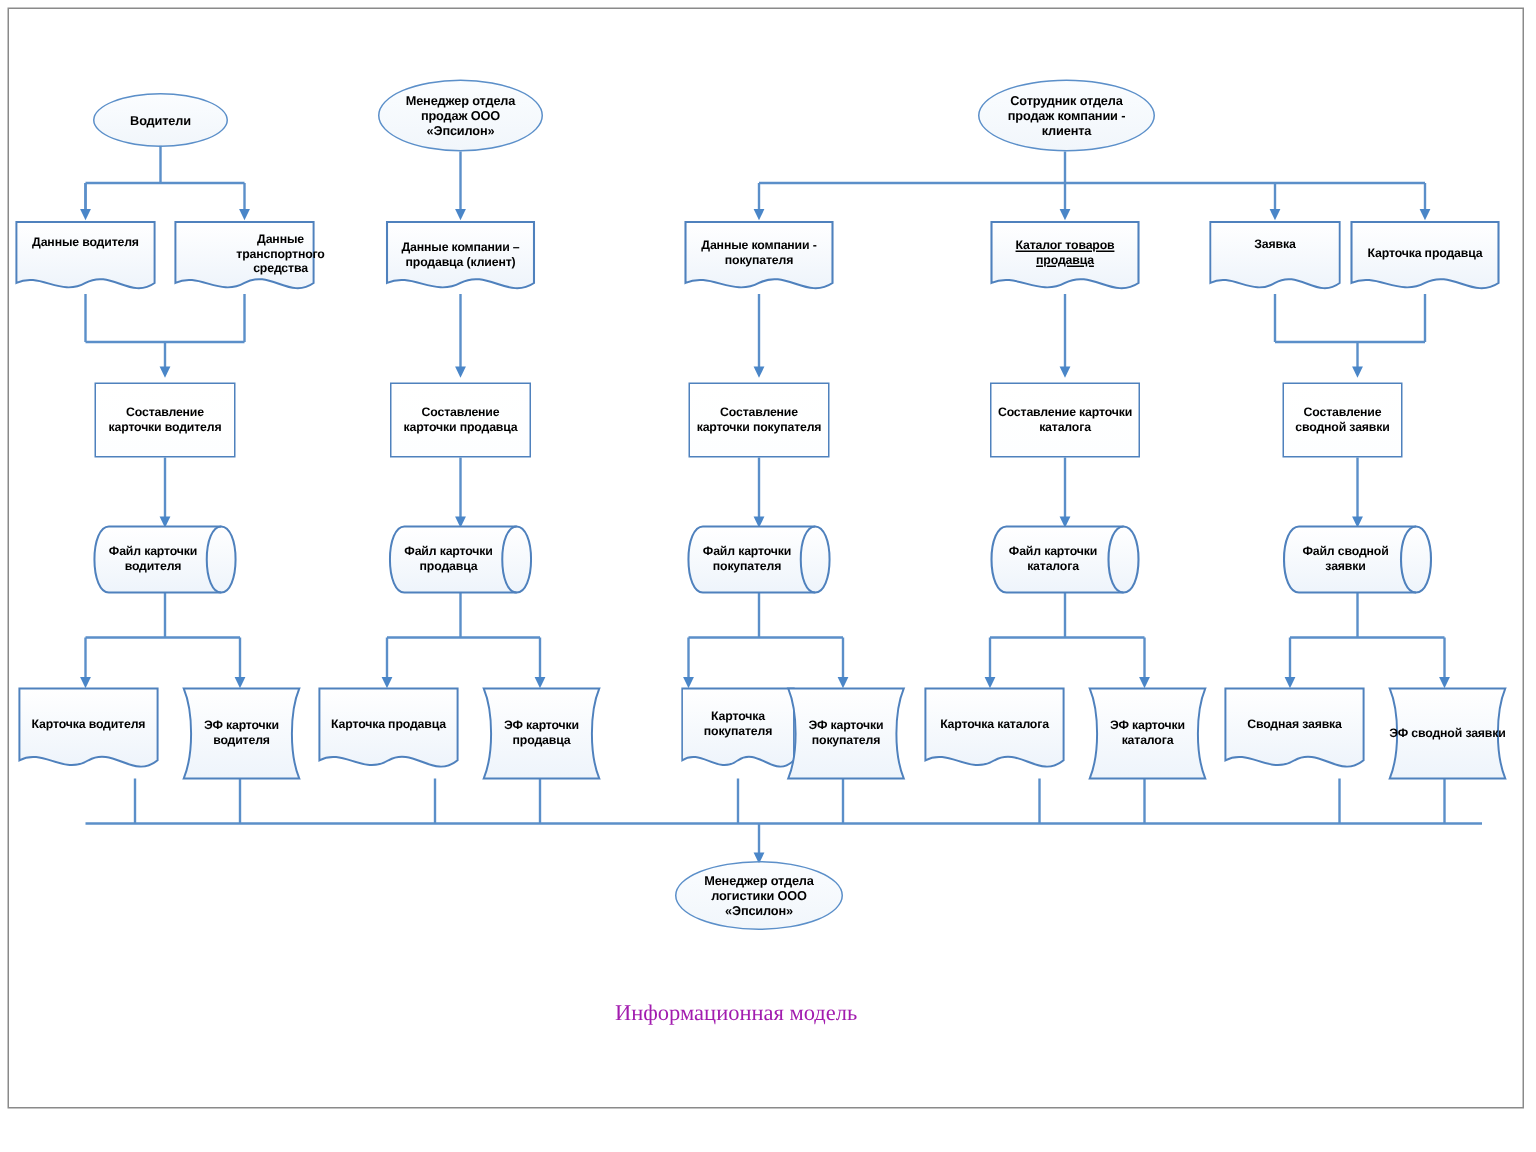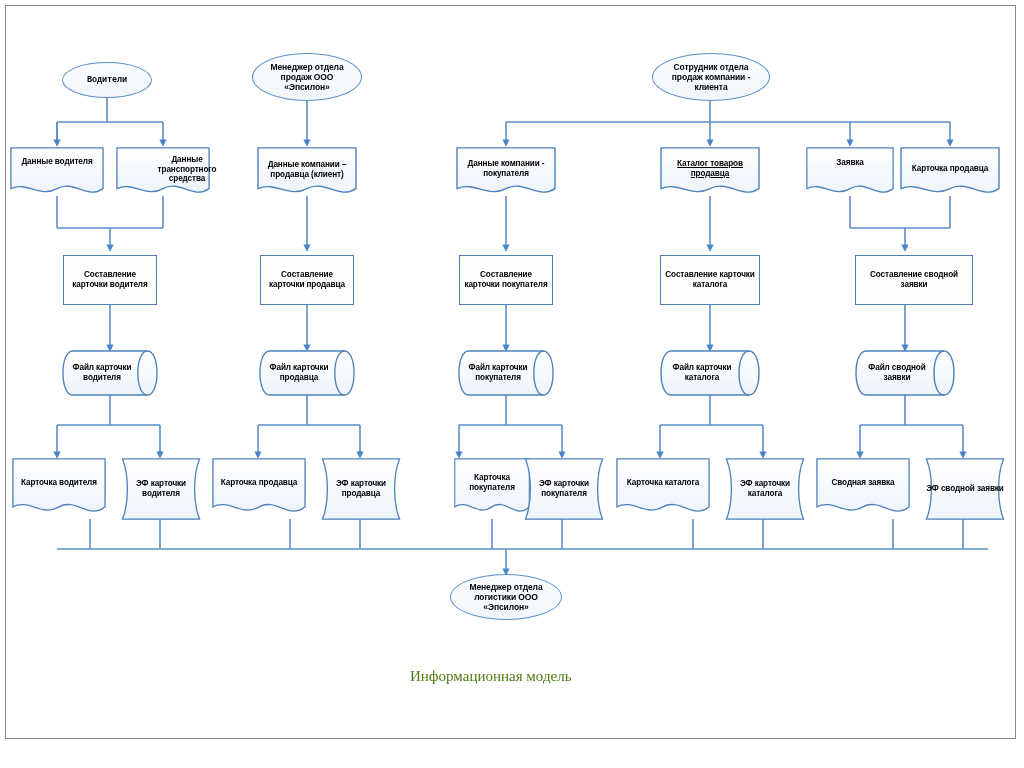--- a/index.html
+++ b/index.html
@@ -36,21 +36,21 @@
   .rect{
     border:1px solid #4f81bd;
     background:linear-gradient(to bottom,#ffffff 0%,#fdfeff 100%);
   }
   .shapebox{background:transparent;border:none;}
   .shapebox svg{position:absolute;left:0;top:0;width:100%;height:100%;z-index:-1;}
   .caption{
     position:absolute;
     font-family:"Liberation Serif","DejaVu Serif",serif;
     font-weight:normal;
-    font-size:15px;color:#4d7c0f;
+    font-size:15px;color:#a21caf;
     white-space:nowrap;
   }
 </style>
 </head>
 <body>
 
 <div id="slide">
   <div id="frame"></div>
 
   <svg id="canvas" viewBox="0 0 1024 768" xmlns="http://www.w3.org/2000/svg">
@@ -117,21 +117,21 @@
       <path d="M562,519 L562,549"></path>
       <path d="M693,519 L693,549"></path>
       <path d="M763,519 L763,549"></path>
       <path d="M893,519 L893,549"></path>
       <path d="M963,519 L963,549"></path>
       <path d="M57,549 L988,549"></path>
       <path d="M506,549 L506,572" marker-end="url(#ah)"></path>
     </g>
   </svg>
 
-  <div class="node ellipse" style="left:62px;top:62px;width:90px;height:36px;font-size:8.5px;font-family:Liberation Mono, monospace;">
+  <div class="node ellipse" style="left:62px;top:62px;width:90px;height:36px;font-size:8.5px;">
     <span class="lbl">Водители</span>
   </div>
   <div class="node ellipse" style="left:252px;top:53px;width:110px;height:48px;font-size:8.5px;">
     <span class="lbl">Менеджер отдела продаж ООО «Эпсилон»</span>
   </div>
   <div class="node ellipse" style="left:652px;top:53px;width:118px;height:48px;font-size:8.5px;">
     <span class="lbl">Сотрудник отдела продаж компании - клиента</span>
   </div>
 
   <div class="node shapebox" style="left:10px;top:147px;width:94px;height:53px;font-size:8.2px;">
@@ -182,21 +182,21 @@
   </div>
   <div class="node rect" style="left:260px;top:255px;width:94px;height:50px;font-size:8.2px;">
     <span class="lbl">Составление карточки продавца</span>
   </div>
   <div class="node rect" style="left:459px;top:255px;width:94px;height:50px;font-size:8.2px;">
     <span class="lbl">Составление карточки покупателя</span>
   </div>
   <div class="node rect" style="left:660px;top:255px;width:100px;height:50px;font-size:8.2px;">
     <span class="lbl">Составление карточки каталога</span>
   </div>
-  <div class="node rect" style="left:855px;top:255px;width:118px;height:50px;font-size:8.2px;justify-content:center;">
+  <div class="node rect" style="left:855px;top:255px;width:80px;height:50px;font-size:8.2px;justify-content:center;">
     <span class="lbl">Составление сводной заявки</span>
   </div>
 
   <div class="node shapebox" style="left:62px;top:350px;width:96px;height:46px;font-size:8.2px;">
     <svg viewBox="0 0 100 48" preserveAspectRatio="none">
         <path d="M11,1 H89 C95,1 99,11 99,24 C99,37 95,47 89,47 H11 C5,47 1,37 1,24 C1,11 5,1 11,1 Z" fill="url(#shg)" stroke="#4f81bd" stroke-width="1.4"></path>
         <path d="M89,1 C83,1 79,11 79,24 C79,37 83,47 89,47" fill="none" stroke="#4f81bd" stroke-width="1.4"></path>
       </svg>
     <span class="lbl" style="margin-right:16px;">Файл карточки водителя</span>
   </div>

